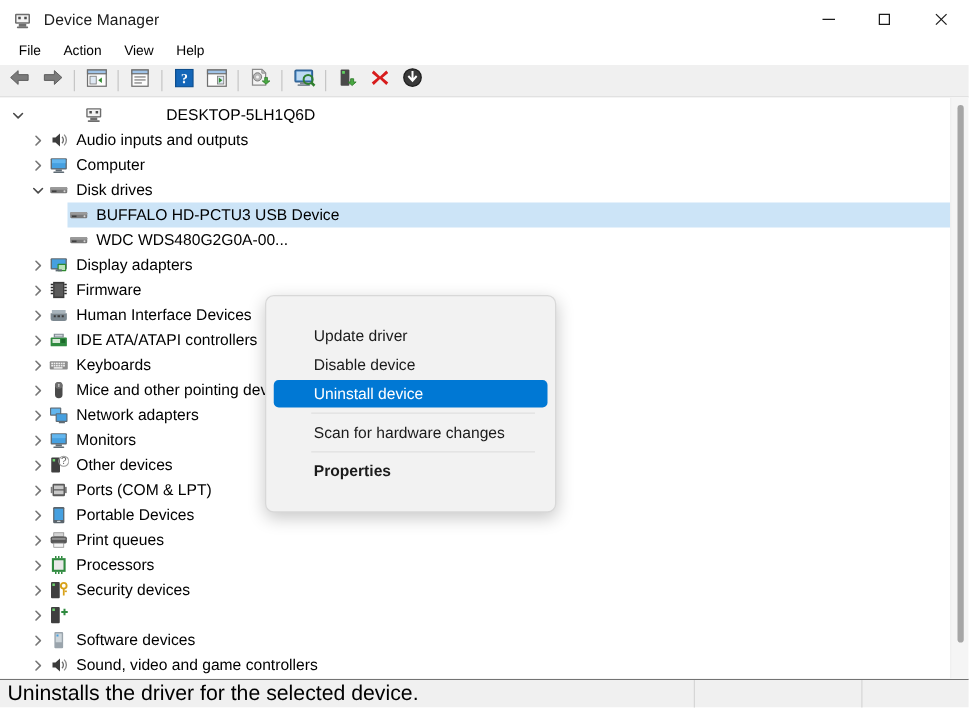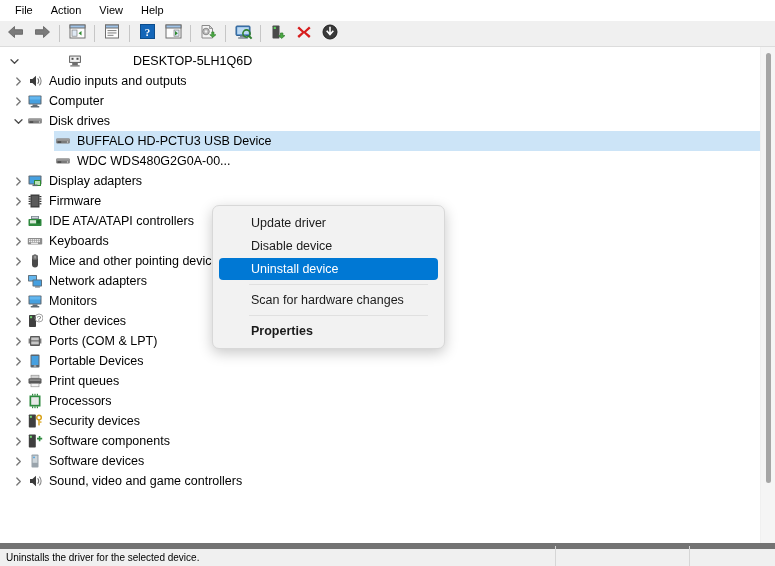--- a/index.html
+++ b/index.html
@@ -126,21 +126,21 @@
   .chev svg { display:block; }
   .ico {
     width: 17px; height: 16px; flex: 0 0 17px;
     margin-right: 6px;
     position: relative; z-index: 2;
     display:flex; align-items:center; justify-content:center;
   }
   .lbl { position: relative; z-index: 2; line-height: 16px; }
 
   .ind0 { padding-left: 6px; gap: 44px; }
-  .ind1 { padding-left: 10px; }
+  .ind1 { padding-left: 22px; }
   .ind2 { padding-left: 38px; }
 
   
   .vscroll {
     width: 15px; flex: 0 0 15px;
     background: #f5f5f5;
     position: relative;
     border-left: 1px solid #f0f0f0;
   }
   .vthumb {
@@ -152,21 +152,21 @@
 
   
   .ctxmenu {
     position: absolute;
     left: 212px; top: 158px;
     width: 233px;
     background: #f2f2f2;
     border: 1px solid #d8d8d8;
     border-radius: 7px;
     box-shadow: 0 4px 14px rgba(0,0,0,.22);
-    padding: 5px 4px;
+    padding: 20px 4px;
     z-index: 50;
   }
   .ctxitem {
     height: 22px;
     display: flex; align-items: center;
     padding-left: 32px;
     font-size: 12.5px;
     color: #1b1b1b;
     border-radius: 4px;
     margin: 1px 2px;
@@ -178,39 +178,63 @@
   .ctxitem.bold { font-weight: bold; }
   .ctxsep {
     height: 1px; background: #e0e0e0;
     margin: 4px 12px 4px 32px;
   }
 
   
   .statusbar {
     height: 23px; flex: 0 0 23px;
     background: #f0f0f0;
-    border-top: 6px solid #737373;
+    border-top: 1px solid #737373;
     display: flex; align-items: center;
-    font-size: 10px; color: #000;
+    font-size: 17px; color: #000;
   }
   .status-cell {
     height: 23px;
     display: flex; align-items: center;
     padding-left: 6px;
     border-right: 1px solid #d6d6d6;
   }
   .sc1 { width: 556px; }
   .sc2 { width: 134px; }
   .sc3 { flex: 1 1 auto; border-right: none; }
 </style>
 </head>
 <body>
 
 <div id="app">
 
+  <div class="titlebar">
+    <div class="title-icon">
+      <svg width="16" height="16" viewBox="0 0 16 16">
+        <rect x="2" y="3" width="12" height="8" rx="1" fill="#6d6d6d"></rect>
+        <rect x="3.2" y="4.2" width="9.6" height="5.6" fill="#f2f2f2"></rect>
+        <rect x="4.6" y="5.4" width="2" height="2" fill="#4a4a4a"></rect>
+        <rect x="9.4" y="5.4" width="2" height="2" fill="#4a4a4a"></rect>
+        <rect x="5" y="11" width="6" height="2.4" rx="0.5" fill="#6d6d6d"></rect>
+        <rect x="3.5" y="13.2" width="9" height="1.3" rx="0.6" fill="#6d6d6d"></rect>
+      </svg>
+    </div>
+    <div class="title-text">Device Manager</div>
+    <div class="winbtns">
+      <div class="winbtn">
+        <i class="glyph-min"></i>
+      </div>
+      <div class="winbtn">
+        <i class="glyph-max"></i>
+      </div>
+      <div class="winbtn close">
+        <i class="glyph-close"></i>
+      </div>
+    </div>
+  </div>
 
   <div class="menubar">
     <div class="menuitem">File</div>
     <div class="menuitem">Action</div>
     <div class="menuitem">View</div>
     <div class="menuitem">Help</div>
   </div>
 
   <div class="toolbar">
 
@@ -476,20 +500,37 @@
               <rect x="12.4" y="3" width="2" height="1.2"></rect>
                 <rect x="12.4" y="5.4" width="2" height="1.2"></rect>
               <rect x="12.4" y="7.8" width="2" height="1.2"></rect>
                 <rect x="12.4" y="10.2" width="2" height="1.2"></rect>
             </g>
           </svg>
         </span>
         <span class="lbl">Firmware</span>
       </div>
 
+      <div class="row ind1">
+        <span class="chev">
+          <svg width="9" height="9" viewBox="0 0 9 9">
+              <path d="M2.8 1 L6.3 4.5 L2.8 8" fill="none" stroke="#777" stroke-width="1.3" stroke-linecap="round" stroke-linejoin="round"></path>
+            </svg>
+        </span>
+        <span class="ico">
+          <svg width="16" height="16" viewBox="0 0 16 16">
+            <path d="M1.5 6.5 h13 v4.2 a2 2 0 0 1 -2 2 h-9 a2 2 0 0 1 -2 -2 z" fill="#7c8890"></path>
+            <rect x="2.5" y="4" width="11" height="2.5" fill="#a8b4bc"></rect>
+            <rect x="4" y="8.2" width="1.6" height="1.6" fill="#3a3a3a"></rect>
+            <rect x="10.4" y="8.2" width="1.6" height="1.6" fill="#3a3a3a"></rect>
+            <rect x="7" y="8.2" width="2" height="1.6" fill="#3a3a3a"></rect>
+          </svg>
+        </span>
+        <span class="lbl">Human Interface Devices</span>
+      </div>
 
       <div class="row ind1">
         <span class="chev">
           <svg width="9" height="9" viewBox="0 0 9 9">
               <path d="M2.8 1 L6.3 4.5 L2.8 8" fill="none" stroke="#777" stroke-width="1.3" stroke-linecap="round" stroke-linejoin="round"></path>
             </svg>
         </span>
         <span class="ico">
           <svg width="16" height="16" viewBox="0 0 16 16">
             <rect x="1.5" y="6" width="13" height="7" rx="0.7" fill="#2f8a3f"></rect>
@@ -698,21 +739,20 @@
               <path d="M2.8 1 L6.3 4.5 L2.8 8" fill="none" stroke="#777" stroke-width="1.3" stroke-linecap="round" stroke-linejoin="round"></path>
             </svg>
         </span>
         <span class="ico">
           <svg width="16" height="16" viewBox="0 0 16 16">
             <rect x="1.8" y="1.5" width="7" height="13" rx="0.8" fill="#3f3f3f"></rect>
             <rect x="2.9" y="2.8" width="2" height="2" fill="#6fd36f"></rect>
             <path d="M11.8 3 h1.6 v1.8 h1.8 v1.6 h-1.8 v1.8 h-1.6 v-1.8 h-1.8 v-1.6 h1.8 z" fill="#2f8a3f"></path>
           </svg>
         </span>
-        <span class="lbl">Software components</span>
       </div>
 
       <div class="row ind1">
         <span class="chev">
           <svg width="9" height="9" viewBox="0 0 9 9">
               <path d="M2.8 1 L6.3 4.5 L2.8 8" fill="none" stroke="#777" stroke-width="1.3" stroke-linecap="round" stroke-linejoin="round"></path>
             </svg>
         </span>
         <span class="ico">
           <svg width="16" height="16" viewBox="0 0 16 16">

